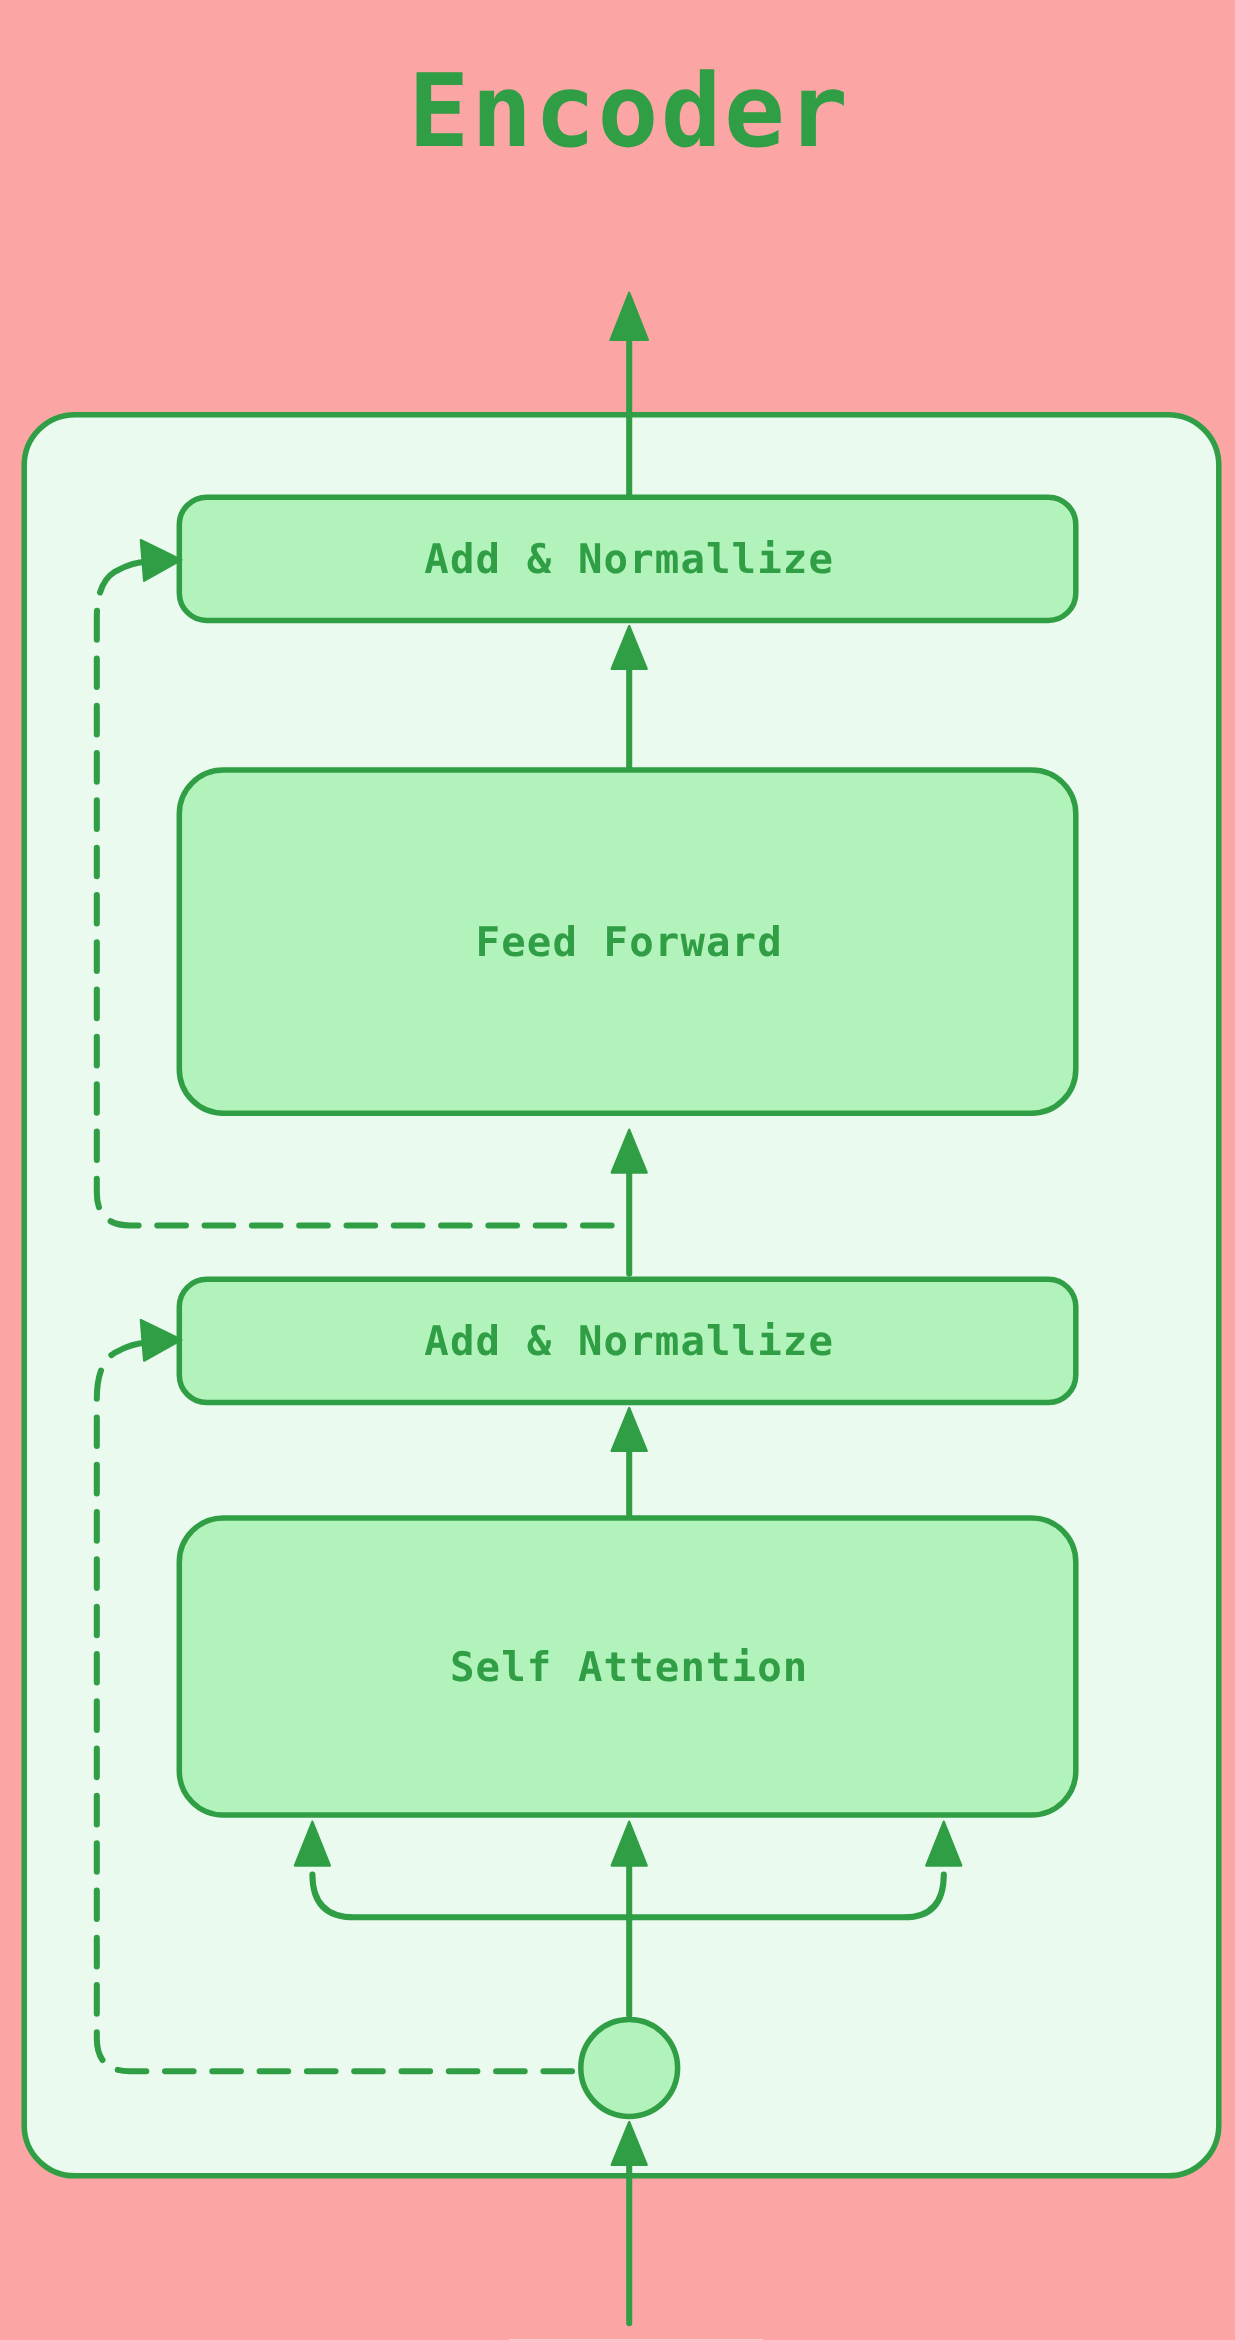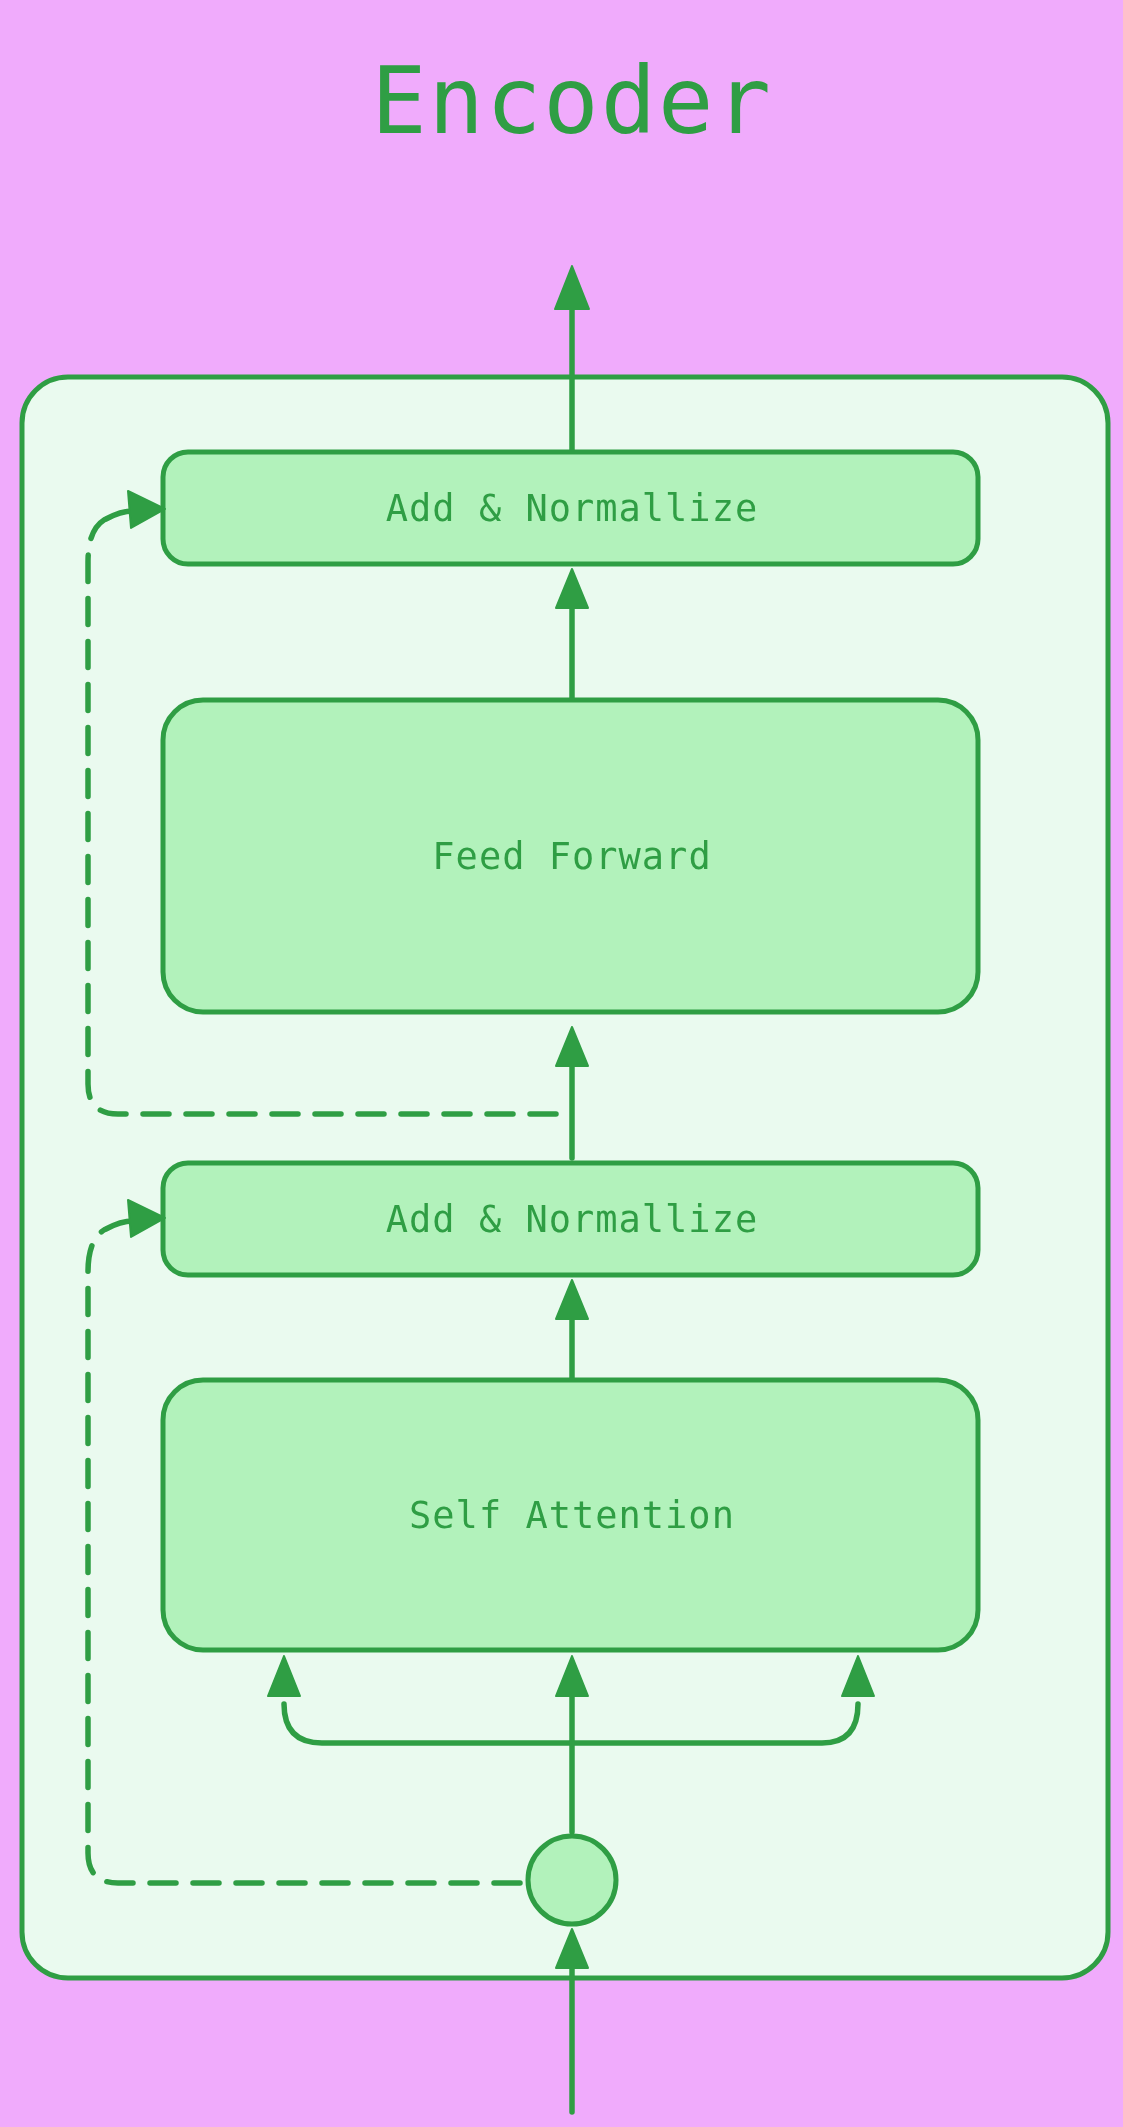--- a/index.html
+++ b/index.html
@@ -1,21 +1,22 @@
 <!DOCTYPE html>
 <html><head>
 <meta charset="utf-8">
 <style>
   html, body { margin: 0; padding: 0; background: #ffffff; }
   .stage {
     position: relative;
     width: 1123px;
     height: 2127px;
-    background: #f0abfc;
+    background: #fca5a5;
     font-family: "DejaVu Sans Mono", "Liberation Mono", monospace;
+    font-weight: bold;
   }
   .stage svg { display: block; width: 1123px; height: 2127px; }
   .diagram-title {
     font-family: "DejaVu Sans Mono", "Liberation Mono", monospace;
     font-size: 92px;
     letter-spacing: 2px;
   }
   .block-label {
     font-family: "DejaVu Sans Mono", "Liberation Mono", monospace;
     font-size: 37px;

